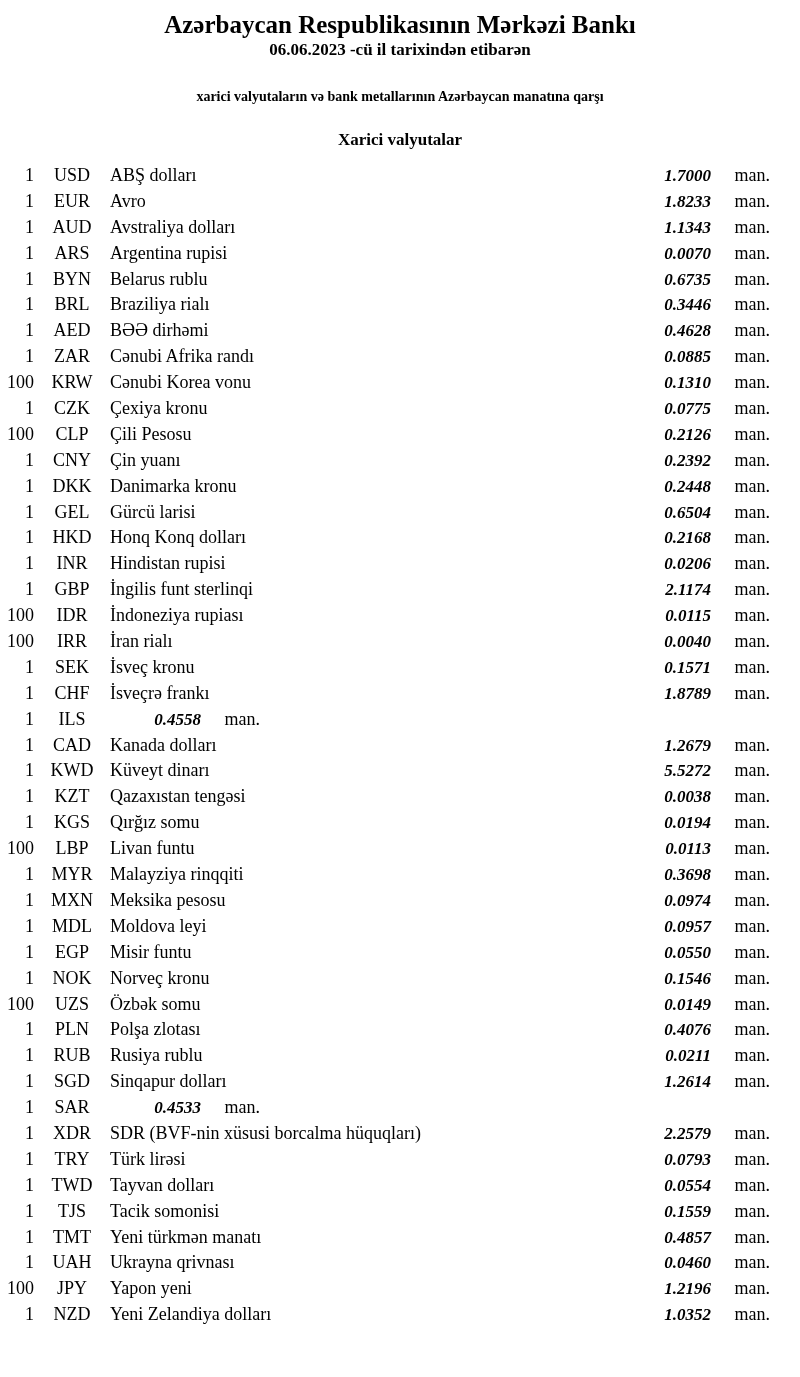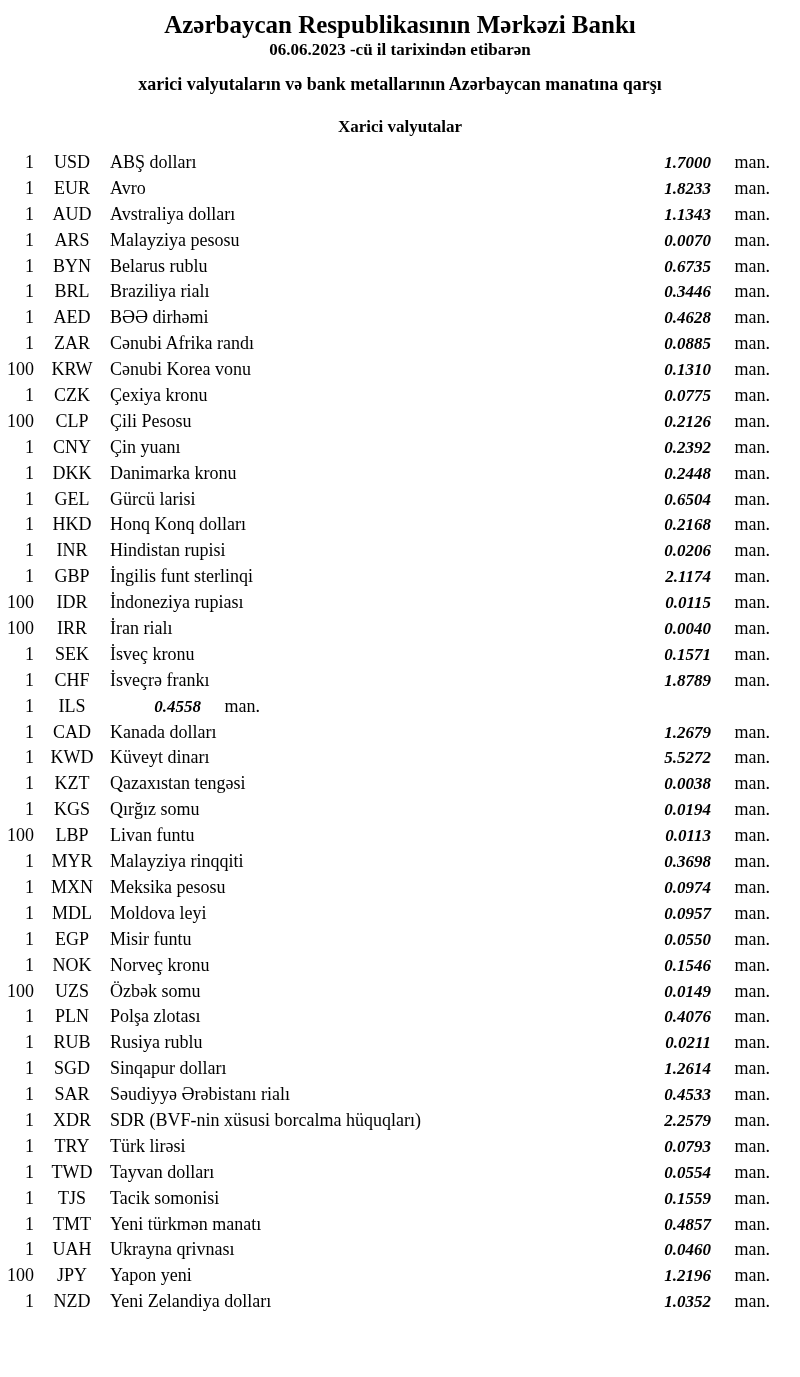--- a/index.html
+++ b/index.html
@@ -27,24 +27,24 @@
     font-weight: bold;
     line-height: 29px;
     margin: 0;
   }
   .date-line {
     font-size: 17px;
     font-weight: bold;
     line-height: 22px;
   }
   .subtitle-line {
-    font-size: 18px;
+    font-size: 14px;
     font-weight: bold;
     line-height: 24px;
-    margin-top: 11px;
+    margin-top: 24px;
   }
   .bulletin-title {
     font-size: 18px;
     font-weight: bold;
     line-height: 24px;
     letter-spacing: 0.3px;
     margin-top: 2px;
   }
   .section-title {
     text-align: center;
@@ -128,21 +128,21 @@
     <span class="qty">1</span>
     <span class="code">AUD</span>
     <span class="name">Avstraliya dolları</span>
     <span class="rate">1.1343</span>
     <span class="unit">man.</span>
   </div>
 
   <div class="row">
     <span class="qty">1</span>
     <span class="code">ARS</span>
-    <span class="name">Malayziya pesosu</span>
+    <span class="name">Argentina rupisi</span>
     <span class="rate">0.0070</span>
     <span class="unit">man.</span>
   </div>
 
   <div class="row">
     <span class="qty">1</span>
     <span class="code">BYN</span>
     <span class="name">Belarus rublu</span>
     <span class="rate">0.6735</span>
     <span class="unit">man.</span>
@@ -391,21 +391,20 @@
     <span class="qty">1</span>
     <span class="code">SGD</span>
     <span class="name">Sinqapur dolları</span>
     <span class="rate">1.2614</span>
     <span class="unit">man.</span>
   </div>
 
   <div class="row">
     <span class="qty">1</span>
     <span class="code">SAR</span>
-    <span class="name">Səudiyyə Ərəbistanı rialı</span>
     <span class="rate">0.4533</span>
     <span class="unit">man.</span>
   </div>
 
   <div class="row">
     <span class="qty">1</span>
     <span class="code">XDR</span>
     <span class="name">SDR (BVF-nin xüsusi borcalma hüquqları)</span>
     <span class="rate">2.2579</span>
     <span class="unit">man.</span>

